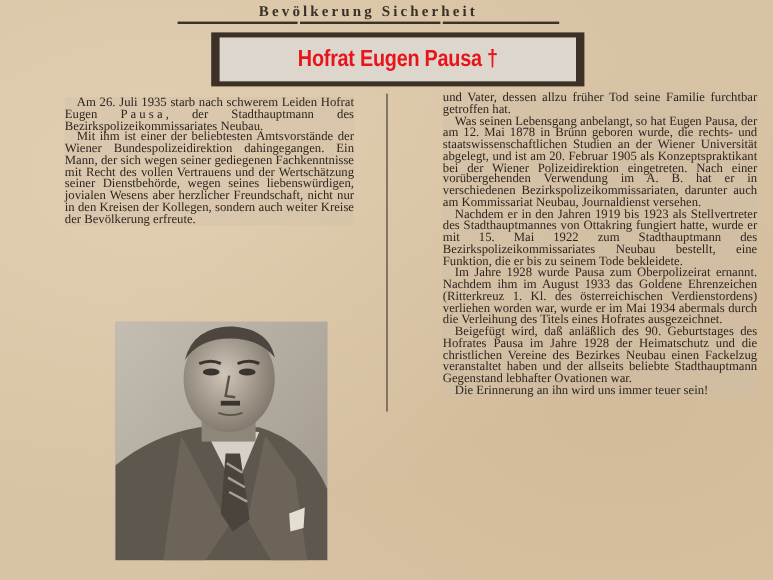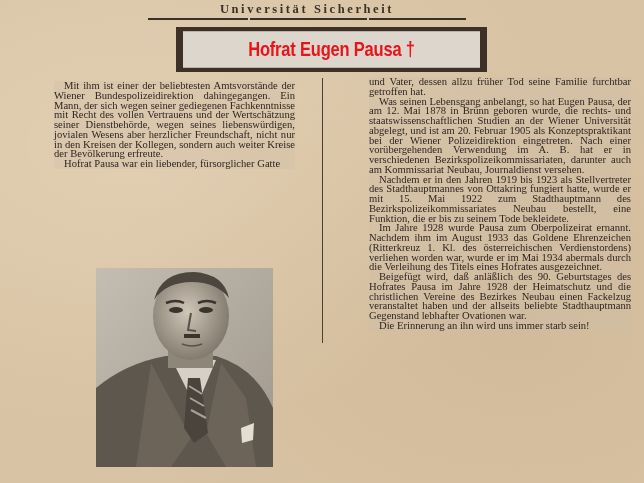--- a/index.html
+++ b/index.html
@@ -44,43 +44,43 @@
   }
   .photo {
     position:absolute; left:96px; top:268px; width:177px; height:199px;
     background:#b9b2a6; overflow:hidden;
   }
   .photo svg { display:block; }
 </style>
 </head>
 <body>
 
-<div class="section-head">Universität Sicherheit</div>
+<div class="section-head">Bevölkerung Sicherheit</div>
 <div class="rule" style="left:148px;width:100px;"></div>
 <div class="rule" style="left:250px;width:117px;"></div>
 <div class="rule" style="left:369px;width:97px;"></div>
 
 <div class="title-box">
   <div class="title-inner">Hofrat Eugen Pausa †</div>
 </div>
 
 <div class="col col-left">
+  <p><span>Am 26. Juli 1935 starb nach schwerem Leiden Hofrat Eugen</span> <span class="spaced">Pausa</span><span>, der Stadthauptmann des Bezirkspolizeikommissariates Neubau.</span></p>
   <p>Mit ihm ist einer der beliebtesten Amtsvorstände der Wiener Bundespolizeidirektion dahingegangen. Ein Mann, der sich wegen seiner gediegenen Fachkenntnisse mit Recht des vollen Vertrauens und der Wertschätzung seiner Dienstbehörde, wegen seines liebenswürdigen, jovialen Wesens aber herzlicher Freundschaft, nicht nur in den Kreisen der Kollegen, sondern auch weiter Kreise der Bevölkerung erfreute.</p>
-  <p>Hofrat Pausa war ein liebender, fürsorglicher Gatte</p>
 </div>
 
 <div class="divider"></div>
 
 <div class="col col-right">
   <p style="text-indent:0">und Vater, dessen allzu früher Tod seine Familie furchtbar getroffen hat.</p>
   <p>Was seinen Lebensgang anbelangt, so hat Eugen Pausa, der am 12. Mai 1878 in Brünn geboren wurde, die rechts- und staatswissenschaftlichen Studien an der Wiener Universität abgelegt, und ist am 20. Februar 1905 als Konzeptspraktikant bei der Wiener Polizeidirektion eingetreten. Nach einer vorübergehenden Verwendung im A. B. hat er in verschiedenen Bezirkspolizeikommissariaten, darunter auch am Kommissariat Neubau, Journaldienst versehen.</p>
   <p>Nachdem er in den Jahren 1919 bis 1923 als Stellvertreter des Stadthauptmannes von Ottakring fungiert hatte, wurde er mit 15. Mai 1922 zum Stadthauptmann des Bezirkspolizeikommissariates Neubau bestellt, eine Funktion, die er bis zu seinem Tode bekleidete.</p>
   <p>Im Jahre 1928 wurde Pausa zum Oberpolizeirat ernannt. Nachdem ihm im August 1933 das Goldene Ehrenzeichen (Ritterkreuz 1. Kl. des österreichischen Verdienstordens) verliehen worden war, wurde er im Mai 1934 abermals durch die Verleihung des Titels eines Hofrates ausgezeichnet.</p>
   <p>Beigefügt wird, daß anläßlich des 90. Geburtstages des Hofrates Pausa im Jahre 1928 der Heimatschutz und die christlichen Vereine des Bezirkes Neubau einen Fackelzug veranstaltet haben und der allseits beliebte Stadthauptmann Gegenstand lebhafter Ovationen war.</p>
-  <p>Die Erinnerung an ihn wird uns immer starb sein!</p>
+  <p>Die Erinnerung an ihn wird uns immer teuer sein!</p>
 </div>
 
 <div class="photo">
   <svg width="177" height="199" viewBox="0 0 177 199">
     <defs>
       <linearGradient id="bg" x1="0" y1="0" x2="1" y2="1">
         <stop offset="0" stop-color="#c4bdb1"></stop>
         <stop offset="1" stop-color="#9f978b"></stop>
       </linearGradient>
       <radialGradient id="face" cx="0.45" cy="0.45" r="0.6">

